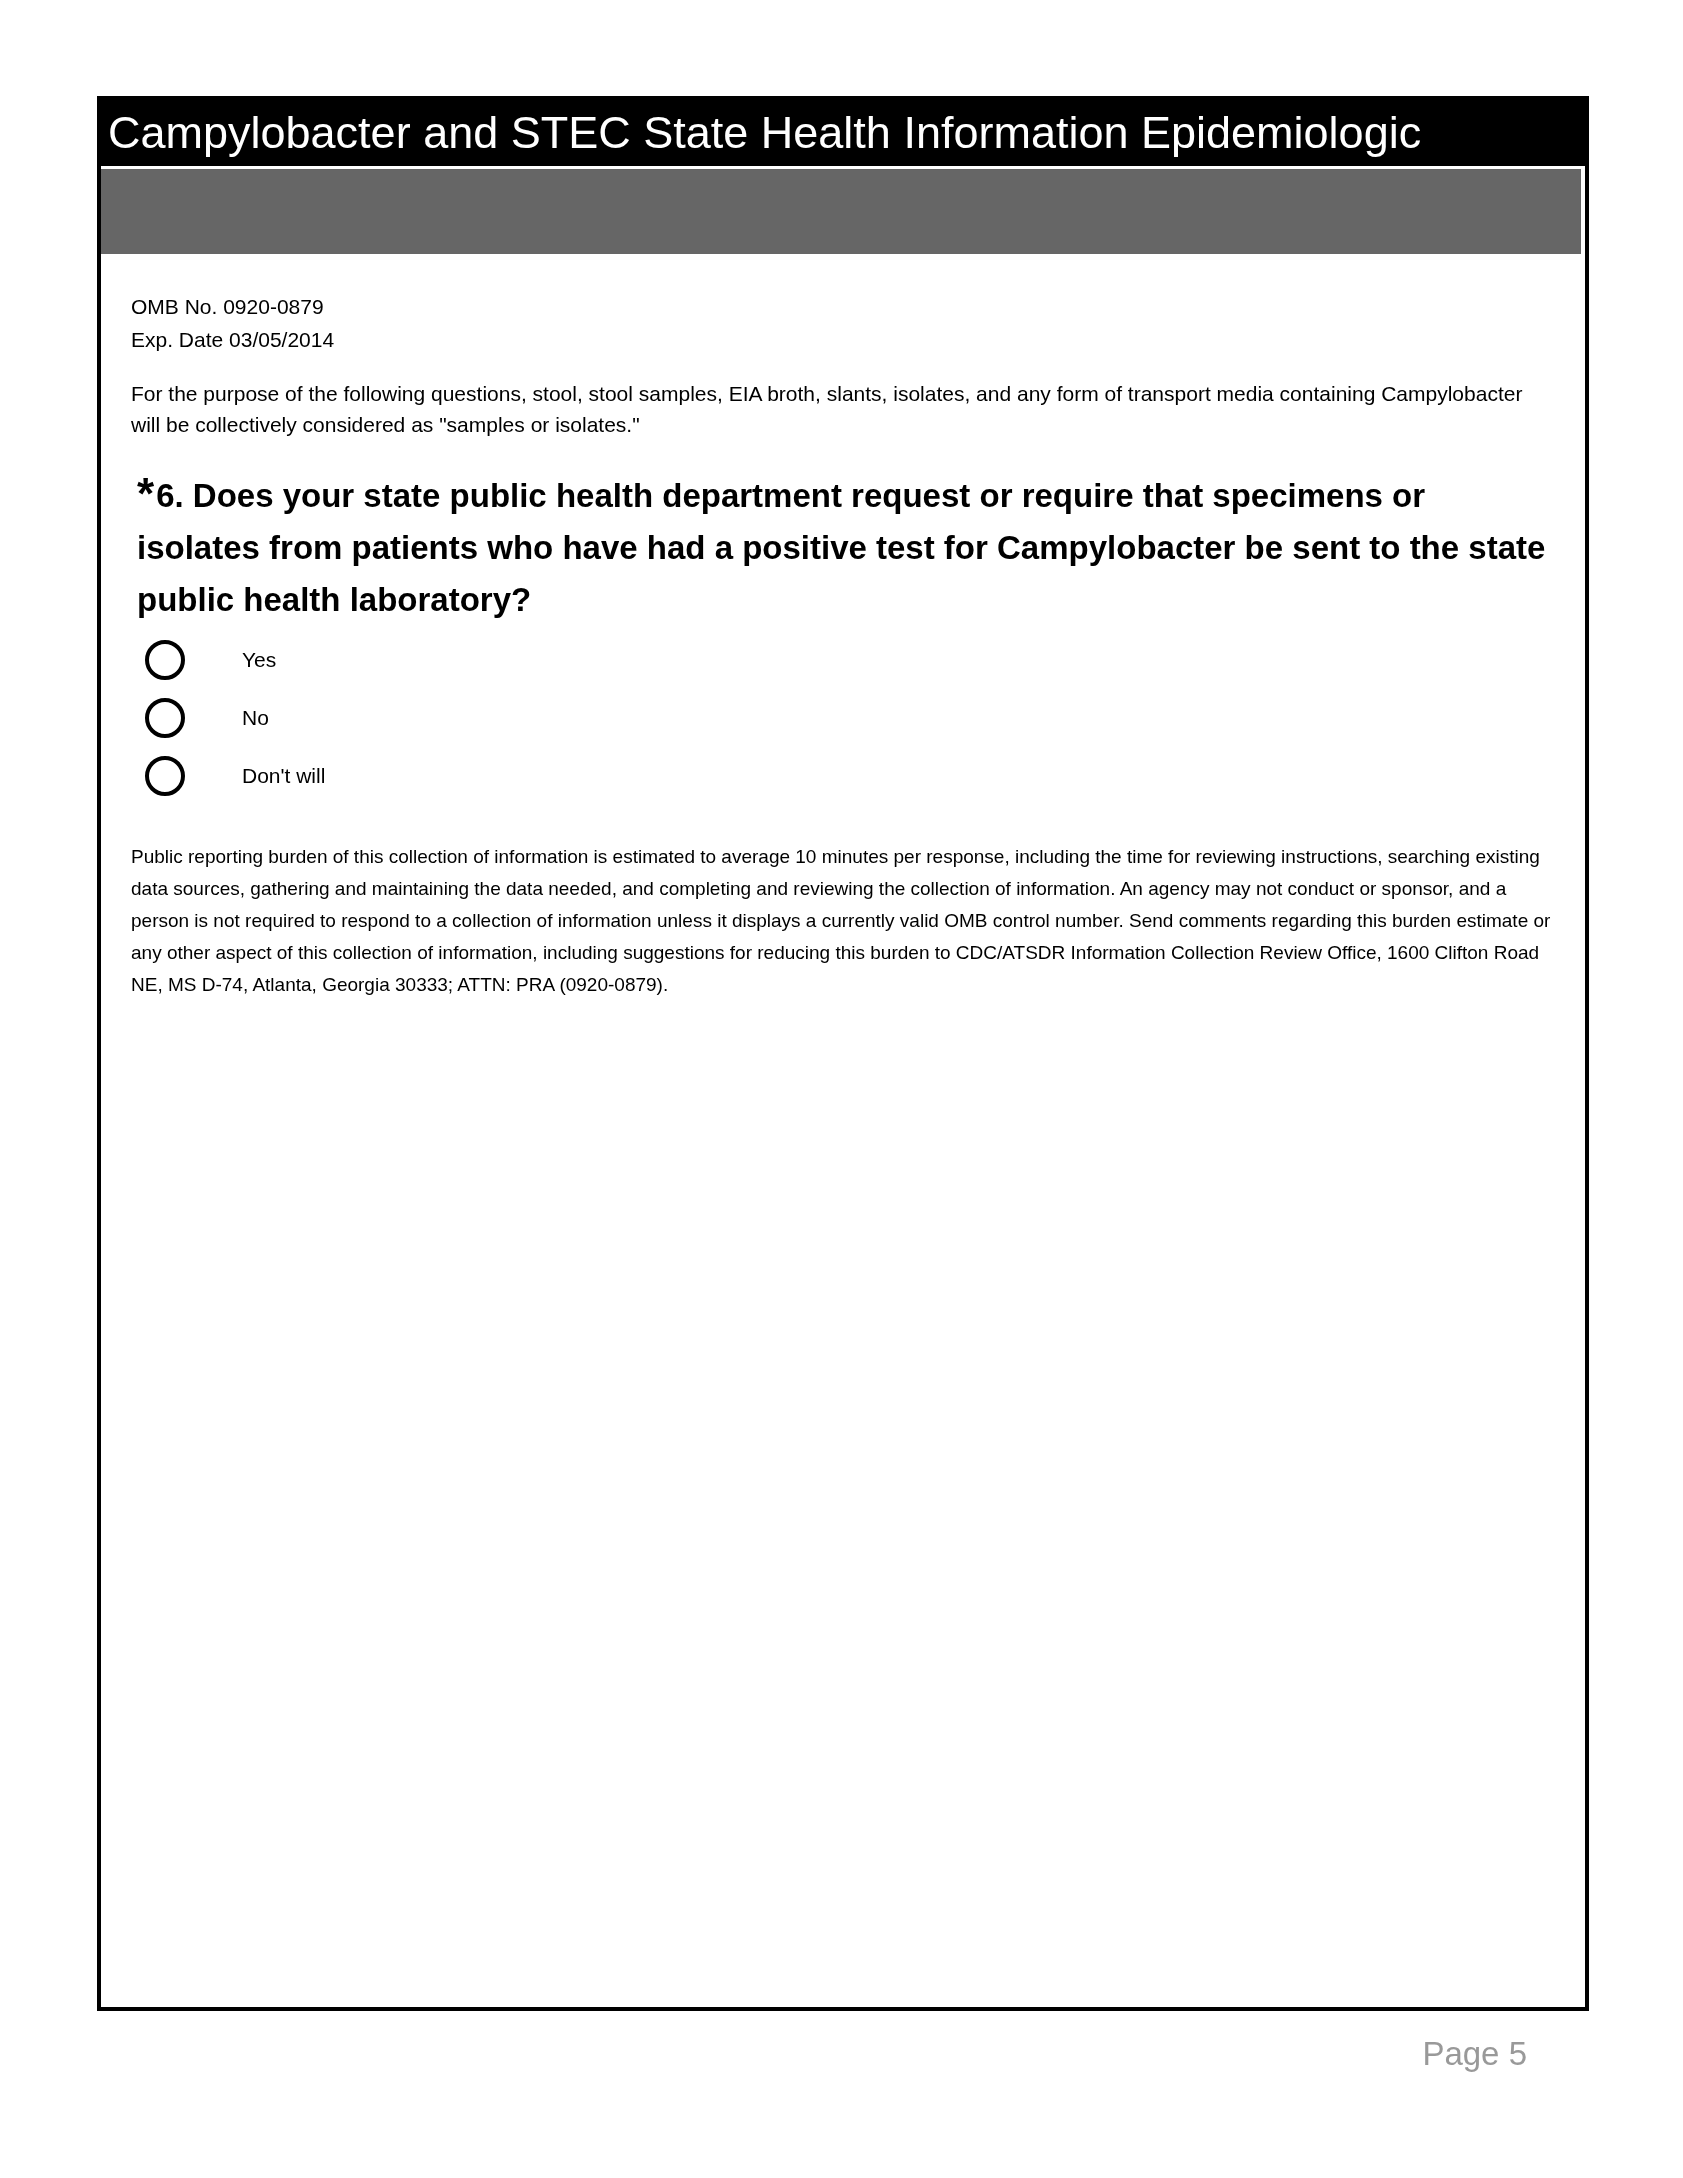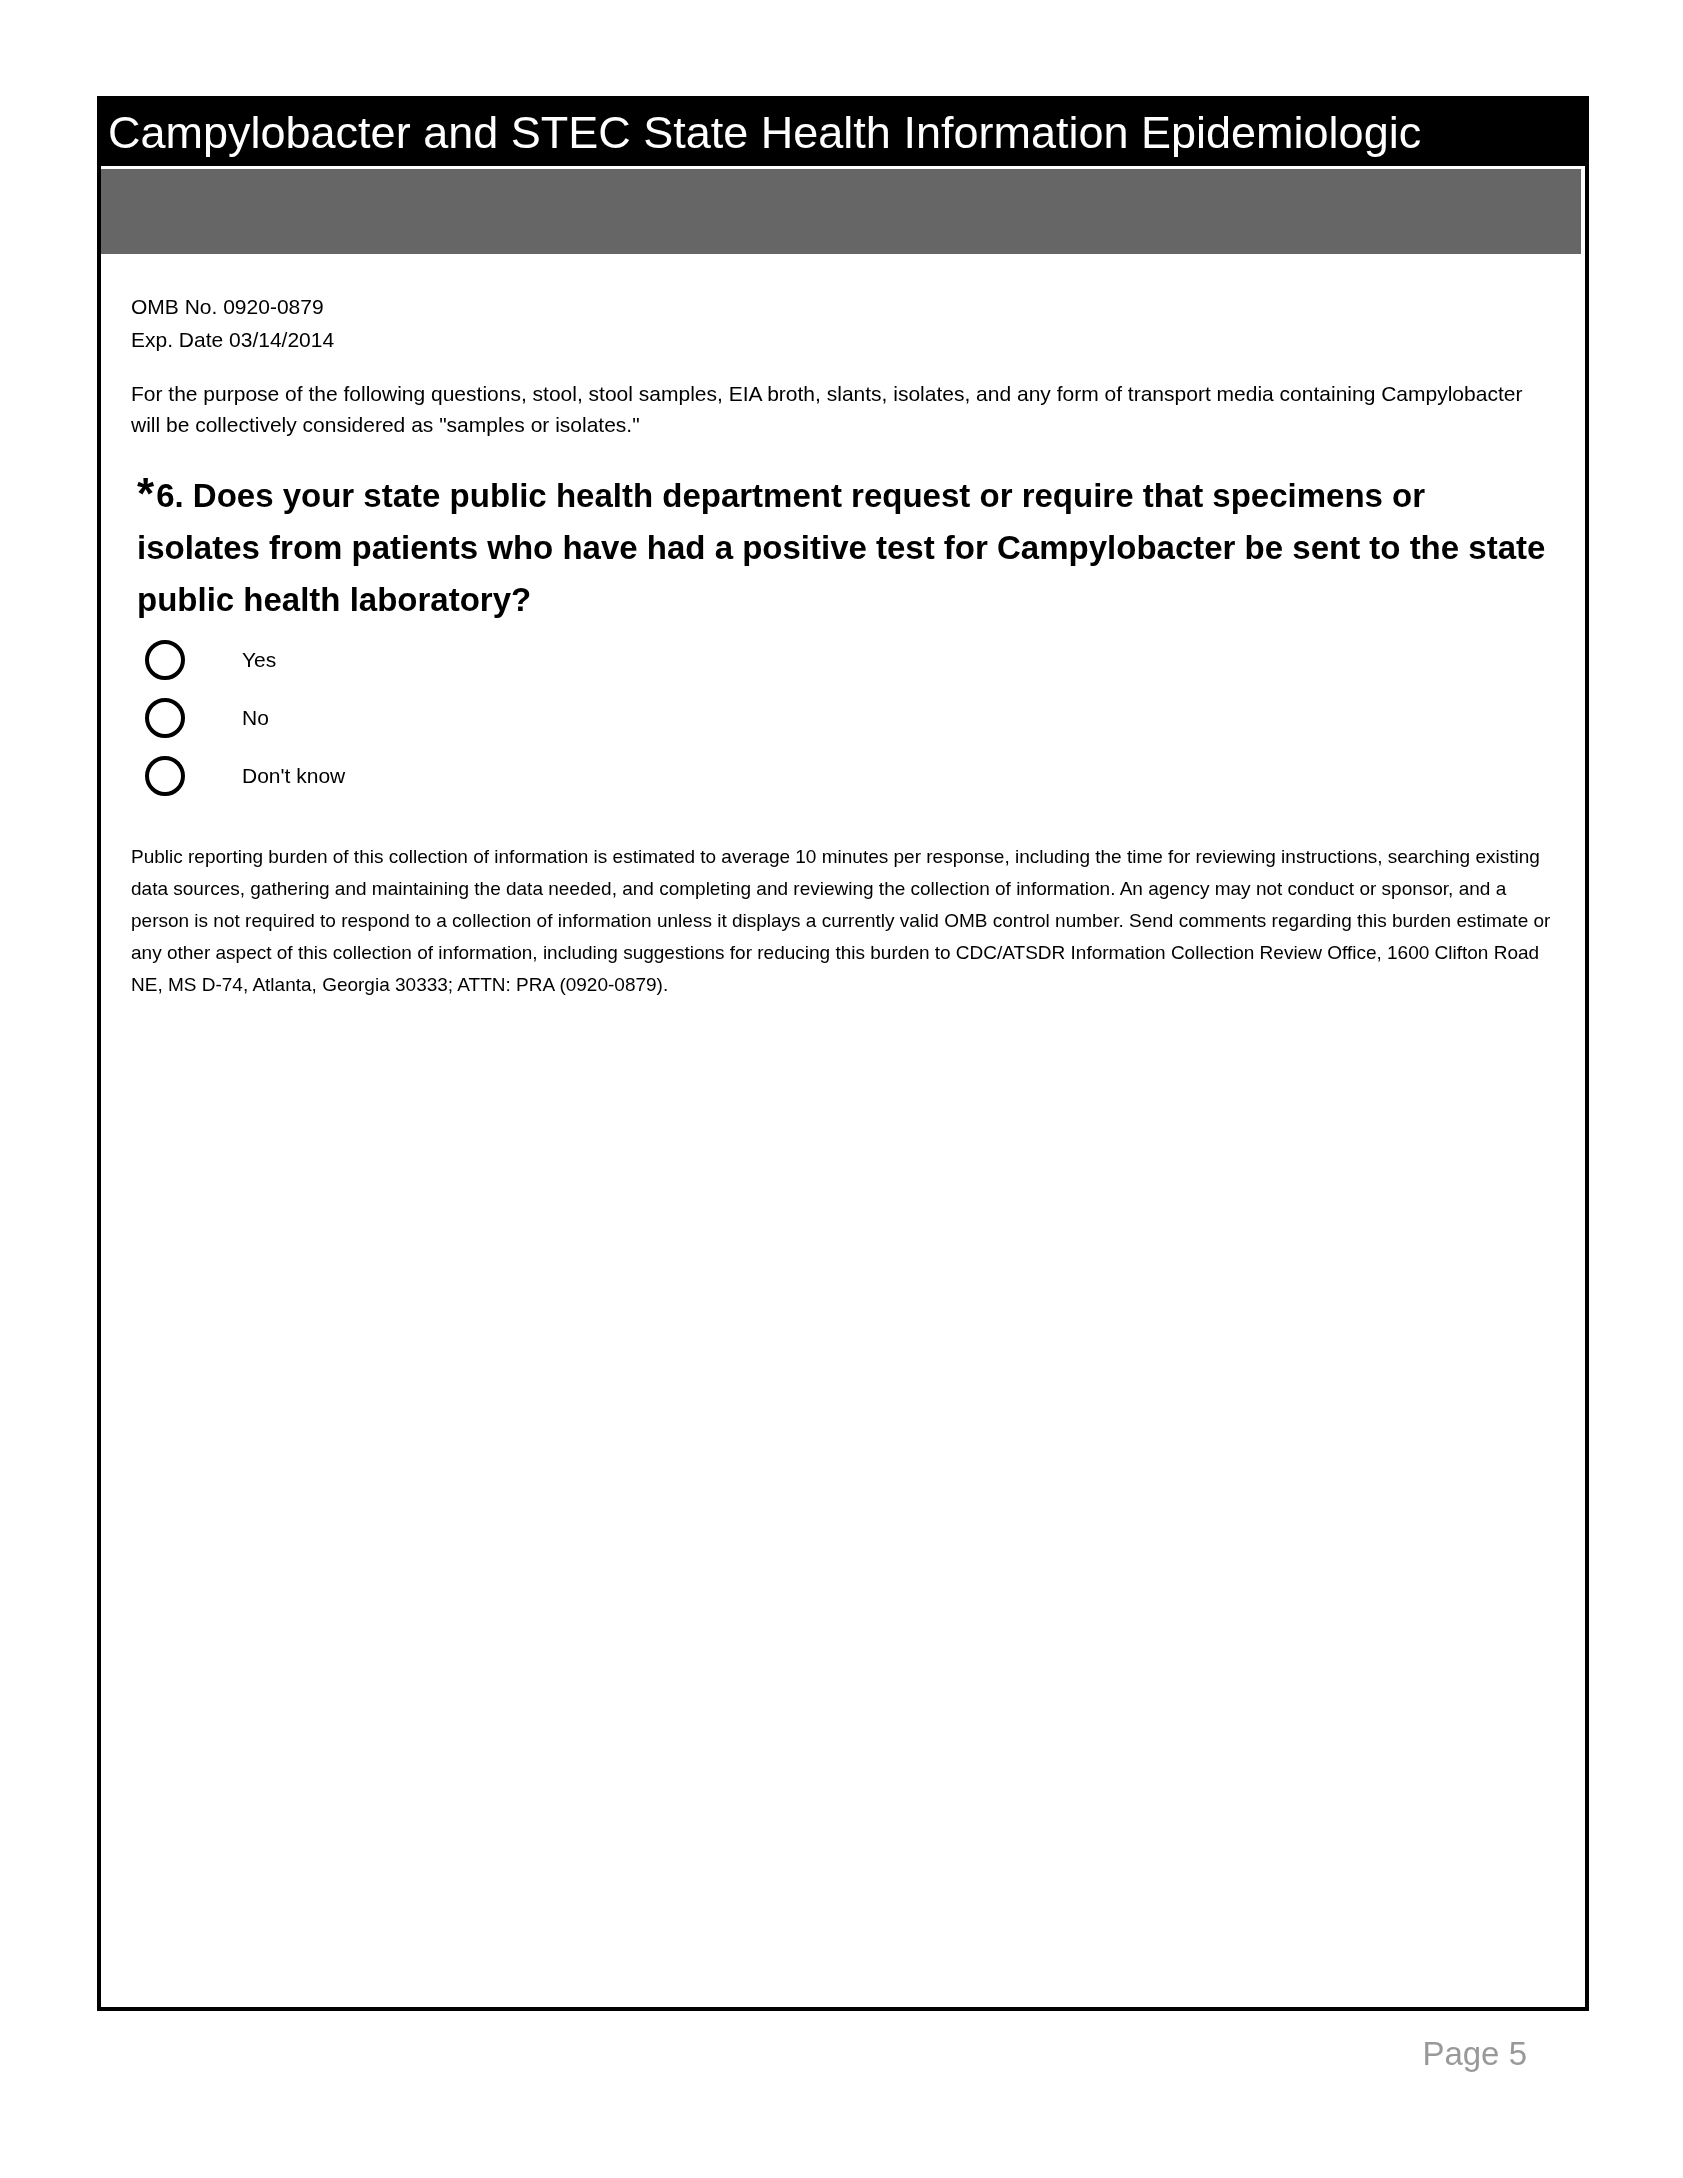--- a/index.html
+++ b/index.html
@@ -114,21 +114,21 @@
   <div class="header-bar">
     <span class="title-text">Campylobacter and STEC State Health Information Epidemiologic</span>
   </div>
 
   <div class="subheader-bar"></div>
 
   <div class="content">
 
     <div class="approval-block">
       <div>OMB No. 0920-0879</div>
-      <div>Exp. Date 03/14/2014</div>
+      <div>Exp. Date 03/05/2014</div>
     </div>
 
     <div class="intro-paragraph">For the purpose of the following questions, stool, stool samples, EIA broth, slants, isolates, and any form of transport media containing Campylobacter will be collectively considered as "samples or isolates."</div>
 
     <div class="question-block">
       <span class="required-asterisk">*</span><span>6. Does your state public health department request or require that specimens or isolates from patients who have had a positive test for Campylobacter be sent to the state public health laboratory?</span>
     </div>
 
     <div class="options-group">
 
@@ -137,21 +137,21 @@
         <span class="option-label">Yes</span>
       </div>
 
       <div class="option-row">
         <span class="radio-circle"></span>
         <span class="option-label">No</span>
       </div>
 
       <div class="option-row">
         <span class="radio-circle"></span>
-        <span class="option-label">Don't know</span>
+        <span class="option-label">Don't will</span>
       </div>
 
     </div>
 
     <div class="burden-paragraph">Public reporting burden of this collection of information is estimated to average 10 minutes per response, including the time for reviewing instructions, searching existing data sources, gathering and maintaining the data needed, and completing and reviewing the collection of information. An agency may not conduct or sponsor, and a person is not required to respond to a collection of information unless it displays a currently valid OMB control number. Send comments regarding this burden estimate or any other aspect of this collection of information, including suggestions for reducing this burden to CDC/ATSDR Information Collection Review Office, 1600 Clifton Road NE, MS D-74, Atlanta, Georgia 30333; ATTN: PRA (0920-0879).</div>
 
   </div>
 </div>
 
 <div class="page-footer">Page 5</div>

